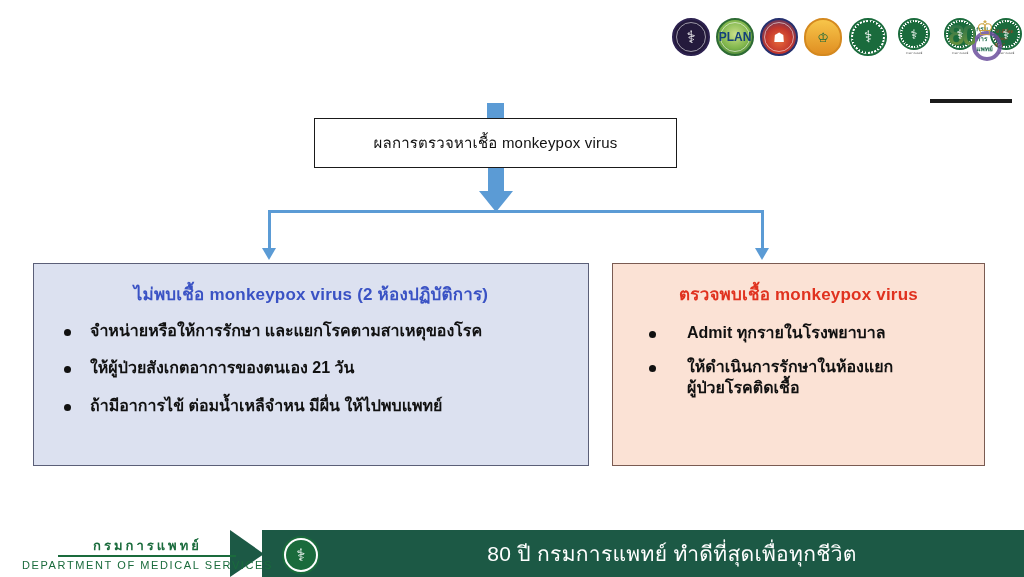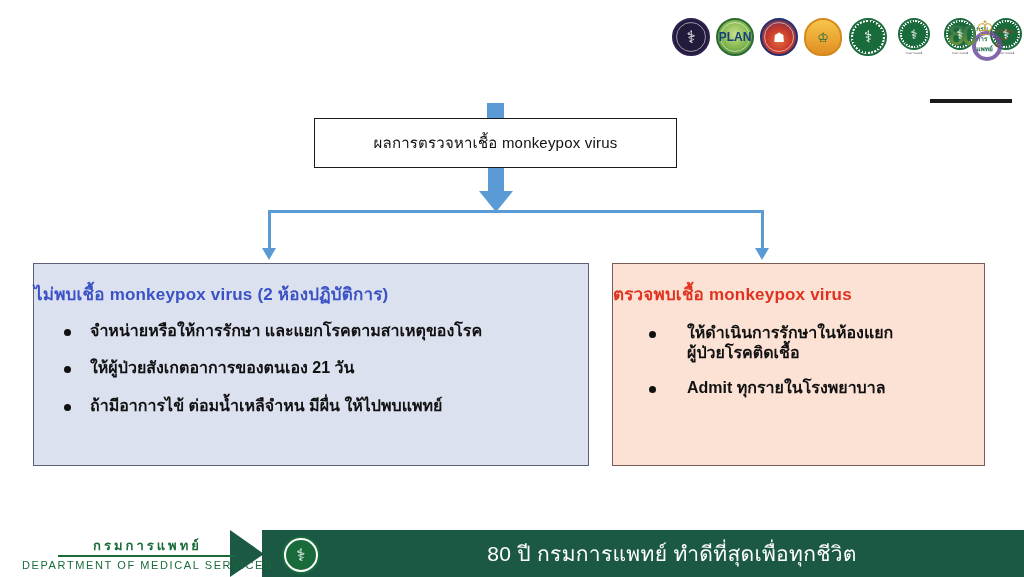--- a/index.html
+++ b/index.html
@@ -66,21 +66,21 @@
   .tip{position:absolute;top:248px;width:0;height:0;
        border-left:7px solid transparent;border-right:7px solid transparent;border-top:12px solid #5b9bd5;}
   .tip.l{left:262px;}
   .tip.r{left:755px;}
 
   
   .box{position:absolute;top:263px;height:203px;box-sizing:border-box;}
   .box.left{left:33px;width:556px;background:#dce1f0;border:1.6px solid #5b5f78;}
   .box.right{left:612px;width:373px;background:#fbe2d5;border:1.6px solid #7a5b52;}
 
-  .box .head{font-size:17px;font-weight:bold;margin-top:16px;letter-spacing:.2px;}
+  .box .head{text-align:center;font-size:17px;font-weight:bold;margin-top:16px;letter-spacing:.2px;}
   .box.left .head{color:#3a52c4;}
   .box.right .head{color:#e0321f;}
 
   .bullets{list-style:none;margin:0;padding:0;}
   .box.left .bullets{margin:14px 0 0 26px;}
   .box.right .bullets{margin:16px 0 0 30px;}
   .bullets li{position:relative;padding-left:30px;font-size:16px;font-weight:bold;color:#111;
               line-height:1.28;margin-bottom:17px;}
   .box.right .bullets li{padding-left:44px;margin-bottom:14px;}
   .bullets li:before{content:"";position:absolute;left:4px;top:8px;width:7px;height:7px;
@@ -196,25 +196,25 @@
       <li>จำหน่ายหรือให้การรักษา และแยกโรคตามสาเหตุของโรค</li>
       <li>ให้ผู้ป่วยสังเกตอาการของตนเอง 21 วัน</li>
       <li>ถ้ามีอาการไข้ ต่อมน้ำเหลืจำหน มีผื่น ให้ไปพบแพทย์</li>
     </ul>
   </div>
 
   <div class="box right">
     <div class="head">ตรวจพบเชื้อ monkeypox virus</div>
     <ul class="bullets">
       <li>
+        <span>Admit ทุกรายในโรงพยาบาล</span>
+      </li>
+      <li>
         <span>ให้ดำเนินการรักษาในห้องแยก</span>
         <span class="l2">ผู้ป่วยโรคติดเชื้อ</span>
-      </li>
-      <li>
-        <span>Admit ทุกรายในโรงพยาบาล</span>
       </li>
     </ul>
   </div>
 
   <div class="footer">
     <div class="band"></div>
     <div class="chev"></div>
     <div class="bandtxt">80 ปี กรมการแพทย์ ทำดีที่สุดเพื่อทุกชีวิต</div>
 
     <div class="dms-left">

